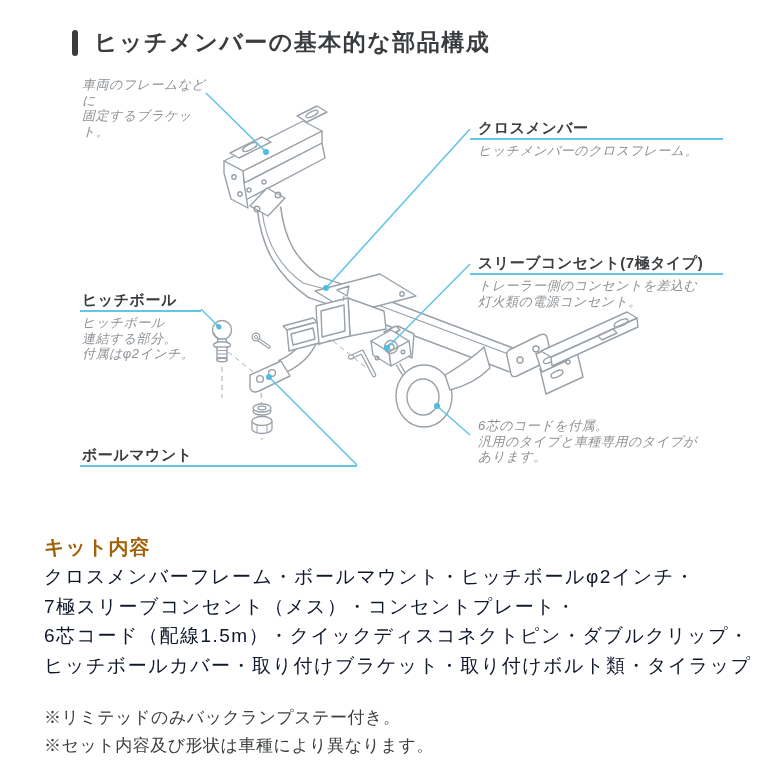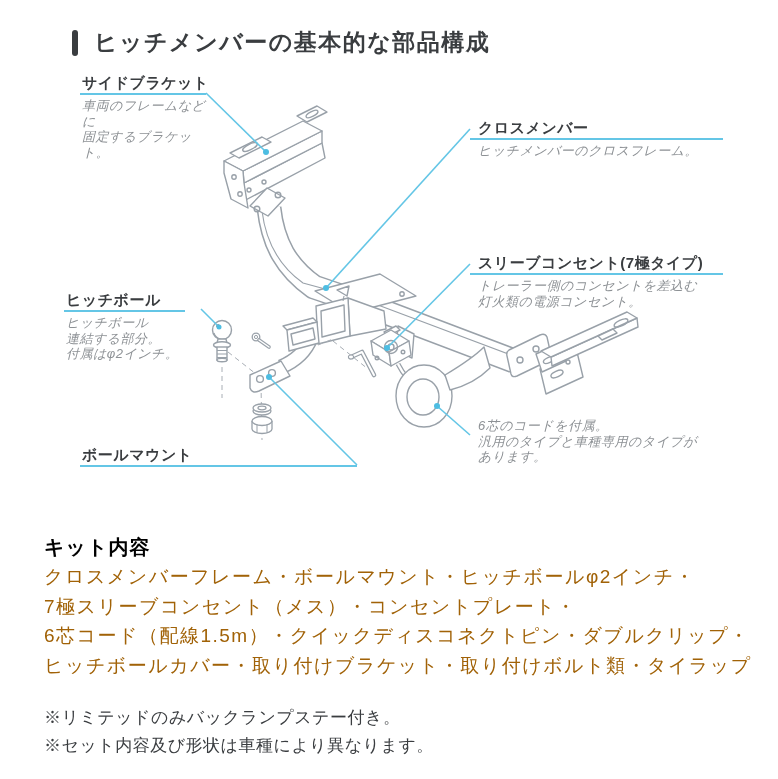--- a/index.html
+++ b/index.html
@@ -13,26 +13,26 @@
   .lbl{position:absolute;}
   .lbl h4{margin:0;font-size:15px;font-weight:bold;color:#3a3d40;letter-spacing:.5px;line-height:17px;
           padding:0 0 2px 2px;border-bottom:2px solid #64c6e6;white-space:nowrap;}
   .lbl .desc{margin-top:3px;padding-left:2px;font-size:13px;line-height:15.5px;color:#8d9195;letter-spacing:.5px;font-style:italic;}
   .lbl.right h4{padding-left:8px;margin-top:8px;}
   .lbl.right .desc{padding-left:8px;}
 
   #lbl-side{left:80px;top:74px;width:126px;}
   #lbl-cross{left:470px;top:111px;width:253px;}
   #lbl-sleeve{left:470px;top:246px;width:253px;}
-  #lbl-ball{left:64px;top:291px;width:121px;}
+  #lbl-ball{left:80px;top:291px;width:121px;}
   #lbl-harness{left:470px;top:415px;width:253px;}
   #lbl-mount{left:80px;top:446px;width:277px;}
 
-  .kit-heading{position:absolute;left:44px;top:534px;font-size:20px;font-weight:bold;color:#000000;letter-spacing:1px;}
-  .kit-lines{position:absolute;left:44px;top:562px;font-size:19px;line-height:29.5px;color:#a16207;letter-spacing:1.5px;white-space:nowrap;}
+  .kit-heading{position:absolute;left:44px;top:534px;font-size:20px;font-weight:bold;color:#a16207;letter-spacing:1px;}
+  .kit-lines{position:absolute;left:44px;top:562px;font-size:19px;line-height:29.5px;color:#0f172a;letter-spacing:1.5px;white-space:nowrap;}
   .notes{position:absolute;left:44px;top:705px;font-size:17px;line-height:27.5px;color:#3a3d40;letter-spacing:.5px;white-space:nowrap;font-family:Liberation Mono, monospace;}
 </style>
 </head>
 <body>
 
 <div class="canvas">
 
   <svg class="art" width="778" height="779" viewBox="0 0 778 779">
 
     <g>
@@ -180,21 +180,20 @@
       <circle cx="437" cy="406" r="3" stroke="none"></circle>
       <path d="M357,465 L269,377" fill="none"></path>
       <circle cx="269" cy="377" r="3" stroke="none"></circle>
     </g>
   </svg>
 
   <div class="title-bar"></div>
   <div class="page-title">ヒッチメンバーの基本的な部品構成</div>
 
   <div class="lbl" id="lbl-side">
-    <h4>サイドブラケット</h4>
     <div class="desc">
       <div>車両のフレームなどに</div>
       <div>固定するブラケット。</div>
     </div>
   </div>
 
   <div class="lbl right" id="lbl-cross">
     <h4>クロスメンバー</h4>
     <div class="desc">
       <div>ヒッチメンバーのクロスフレーム。</div>

